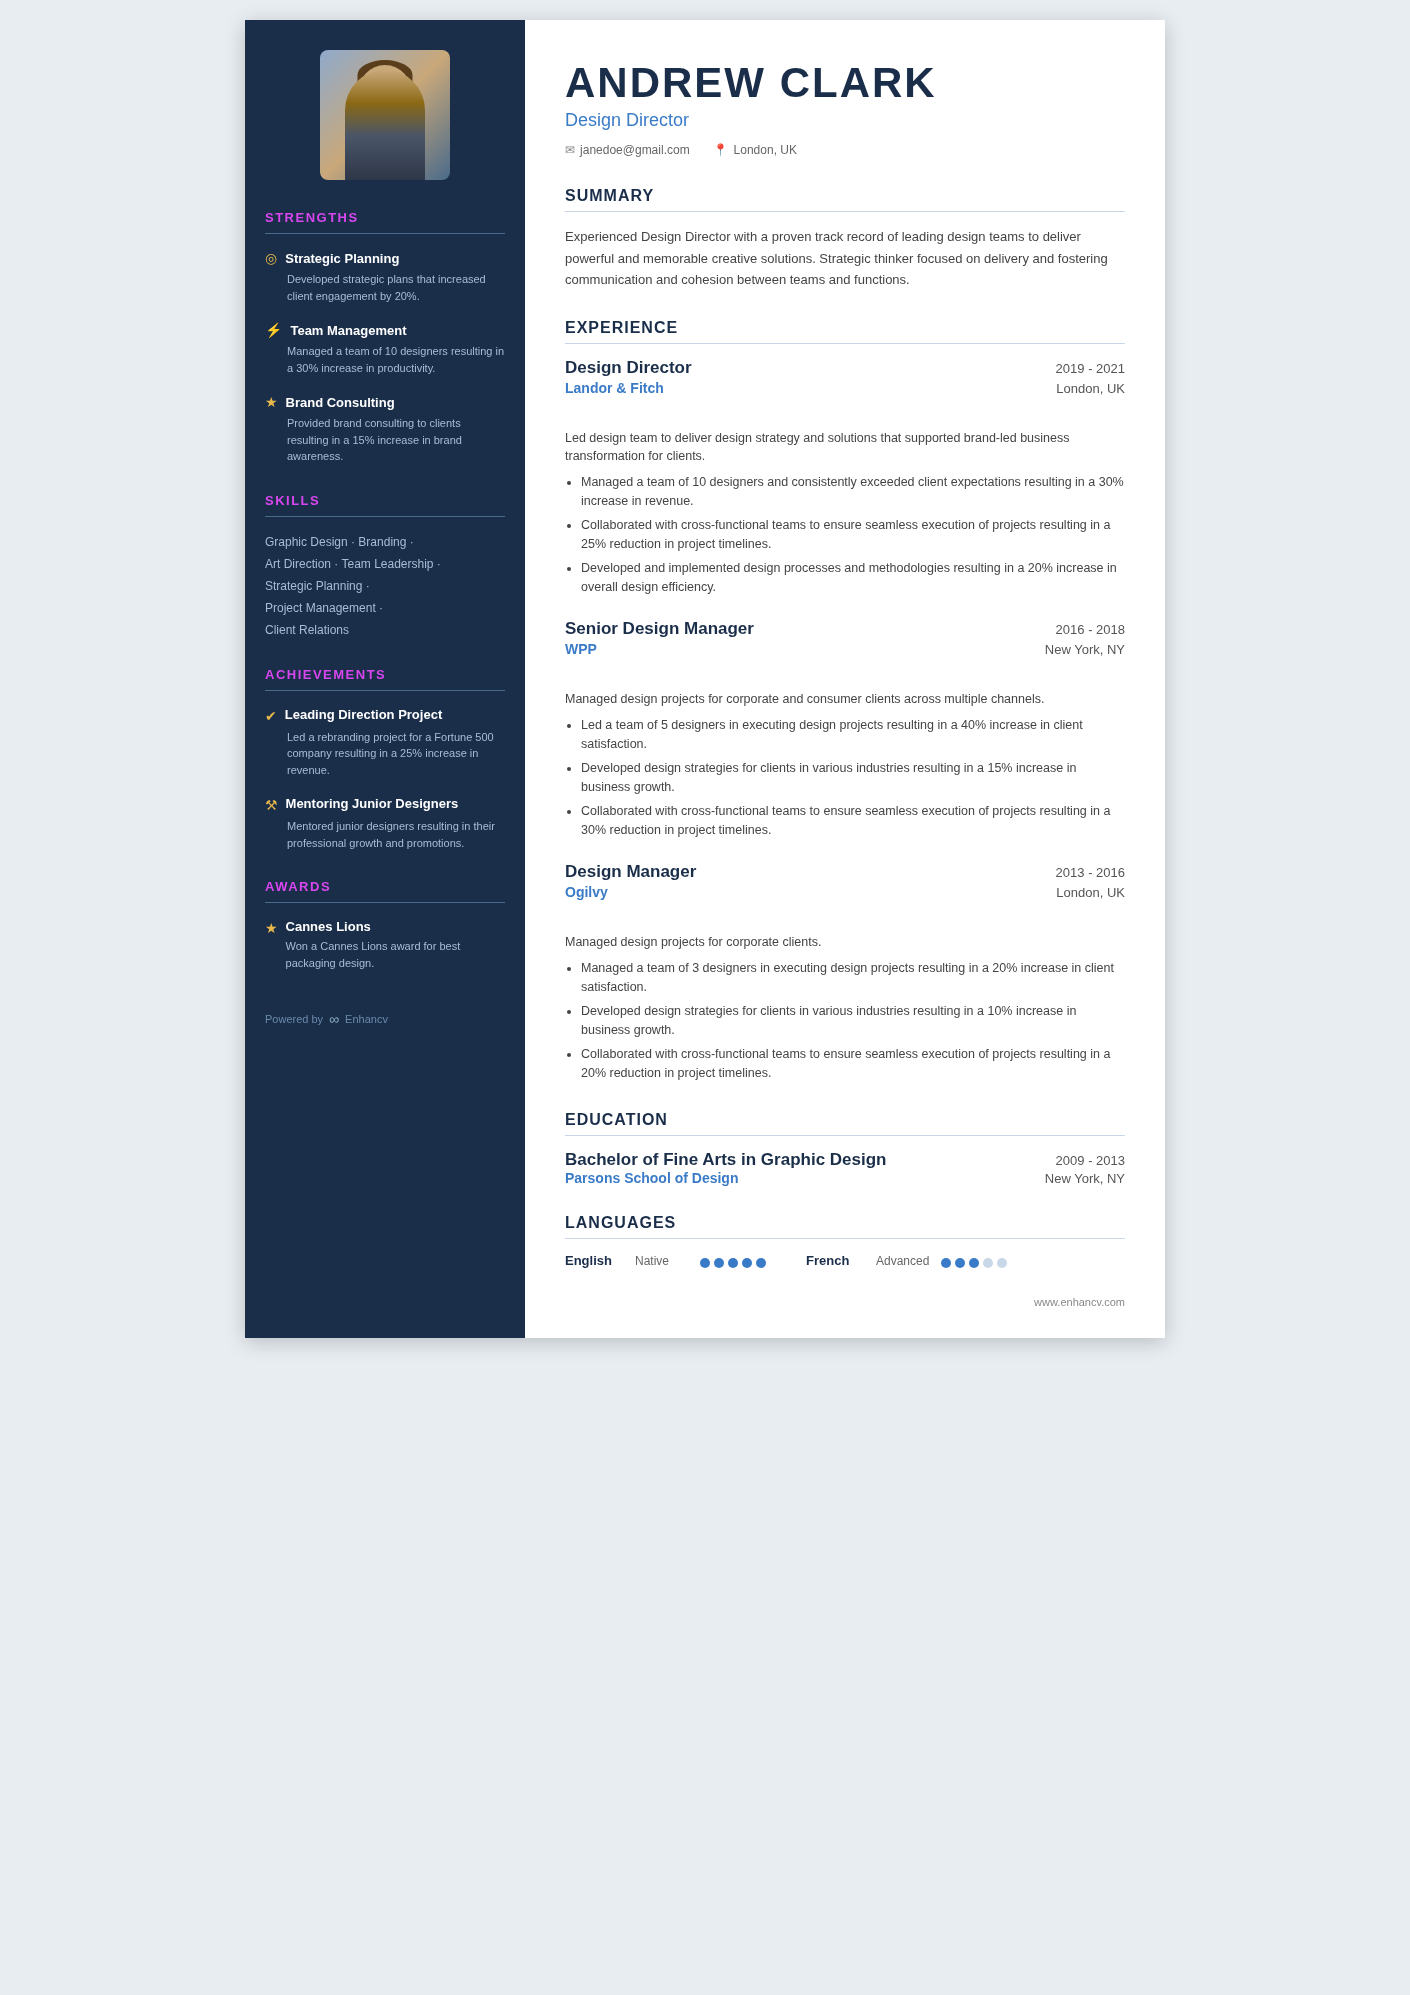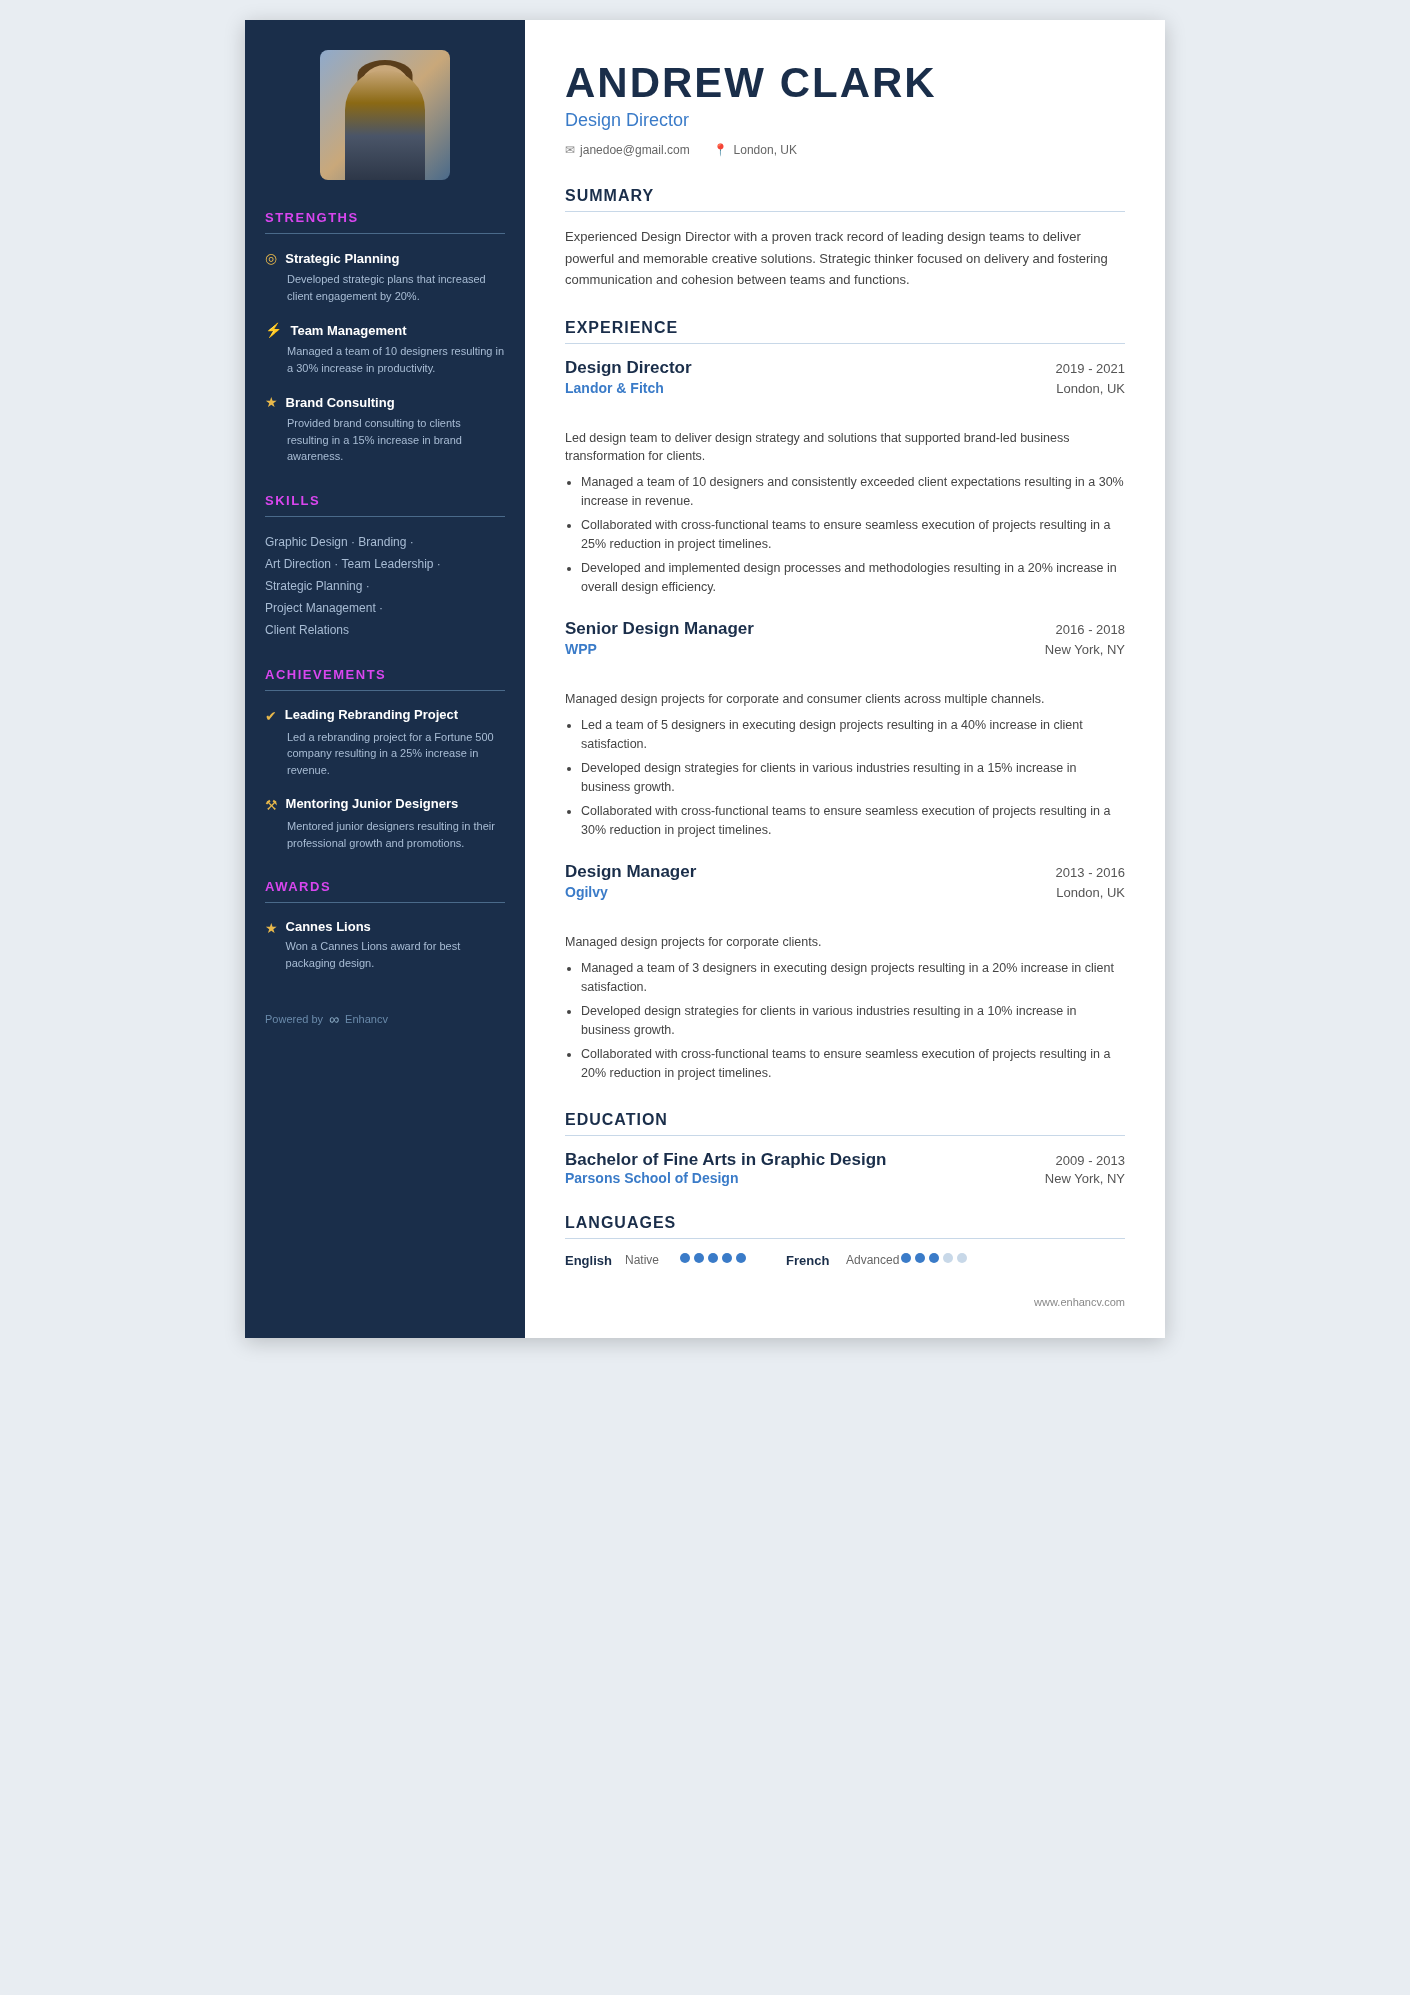--- a/index.html
+++ b/index.html
@@ -322,21 +322,22 @@
       font-size: 13px;
       color: #555;
     }
     .languages-row {
       display: flex;
       gap: 40px;
       align-items: center;
     }
     .lang-item {
       display: flex;
-      align-items: flex-start;
+      align-items: flex-end;
+      gap: 10px;
     }
     .lang-name {
       font-size: 13px;
       color: #1a2e4a;
       font-weight: 600;
       min-width: 60px;
     }
     .lang-level {
       font-size: 12px;
       color: #666;
@@ -417,21 +418,21 @@
         <li>Client Relations</li>
       </ul>
     </div>
 
     <div class="sidebar-section">
       <div class="sidebar-section-title">ACHIEVEMENTS</div>
 
       <div class="achievement-item">
         <div class="achievement-header">
           <span class="achievement-icon">✔</span>
-          <span class="achievement-title">Leading Rebranding Project</span>
+          <span class="achievement-title">Leading Direction Project</span>
         </div>
         <div class="achievement-desc">Led a rebranding project for a Fortune 500 company resulting in a 25% increase in revenue.</div>
       </div>
 
       <div class="achievement-item">
         <div class="achievement-header">
           <span class="achievement-icon">⚒</span>
           <span class="achievement-title">Mentoring Junior Designers</span>
         </div>
         <div class="achievement-desc">Mentored junior designers resulting in their professional growth and promotions.</div>

